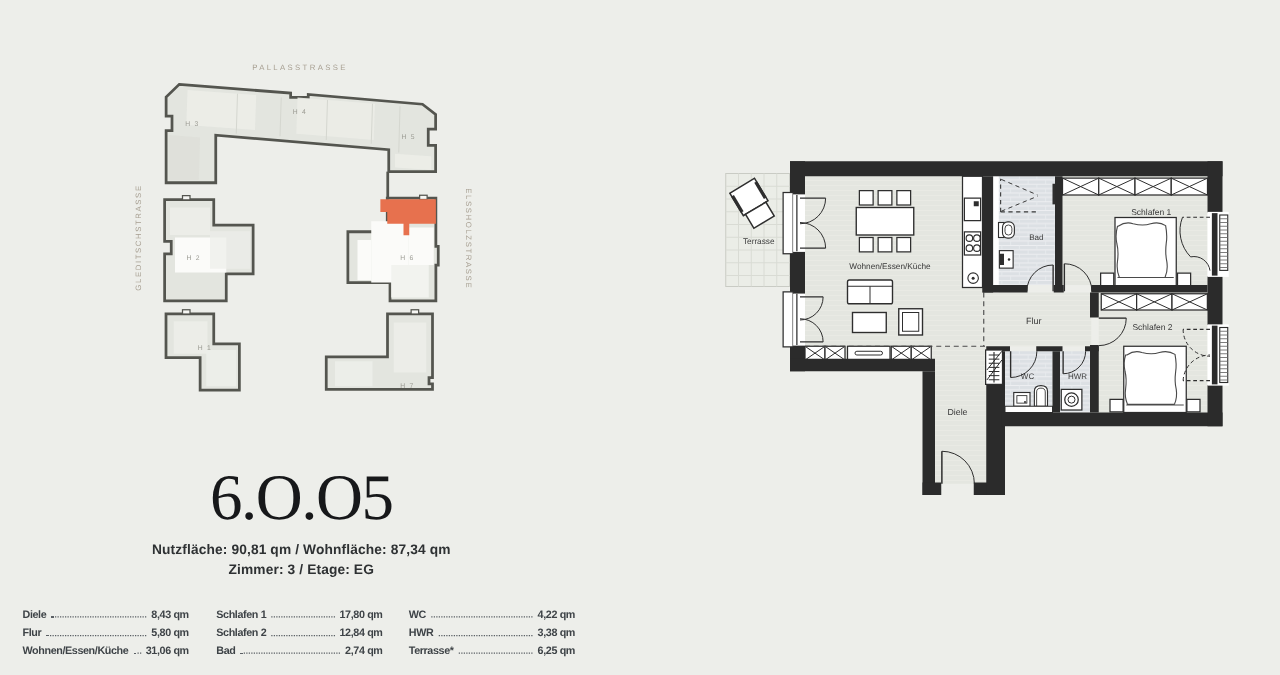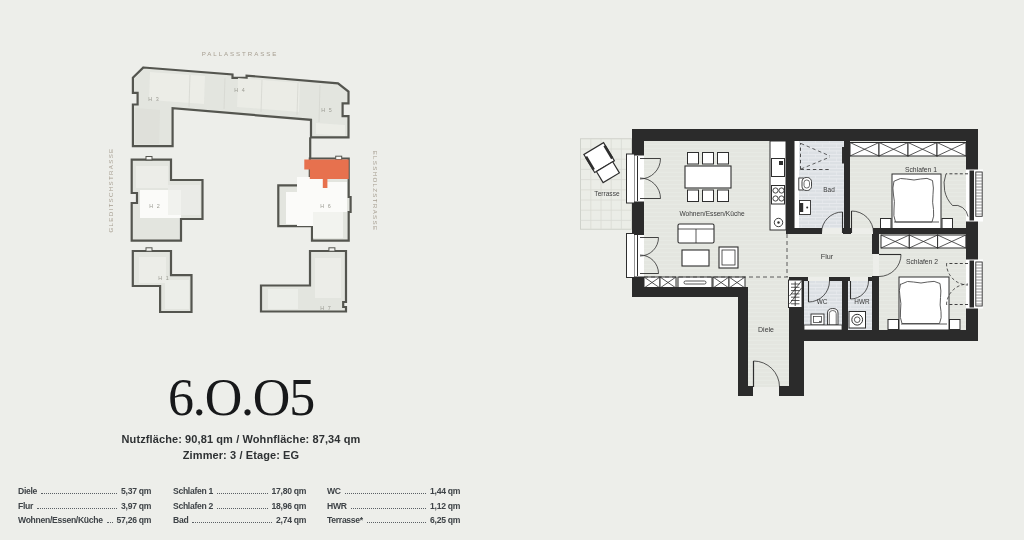--- a/index.html
+++ b/index.html
@@ -395,62 +395,62 @@
   <path d="M850.5,299 A18,18 0 0 0 868.5,281" fill="none" stroke="#2e2e2e" stroke-width="0.8"></path>
 </g>
 </g>
 </svg>
 
 
 <div class="tbl" style="left:18px;top:486px;">
   <div class="row">
         <span>Diele</span>
         <span class="lead"></span>
-        <span class="v">5,37 qm</span>
+        <span class="v">8,43 qm</span>
       </div>
   <div class="row">
         <span>Flur</span>
         <span class="lead"></span>
-        <span class="v">3,97 qm</span>
+        <span class="v">5,80 qm</span>
       </div>
   <div class="row">
         <span>Wohnen/Essen/Küche</span>
         <span class="lead"></span>
-        <span class="v">57,26 qm</span>
+        <span class="v">31,06 qm</span>
       </div>
 </div>
 
 <div class="tbl" style="left:173px;top:486px;">
   <div class="row">
         <span>Schlafen 1</span>
         <span class="lead"></span>
         <span class="v">17,80 qm</span>
       </div>
   <div class="row">
         <span>Schlafen 2</span>
         <span class="lead"></span>
-        <span class="v">18,96 qm</span>
+        <span class="v">12,84 qm</span>
       </div>
   <div class="row">
         <span>Bad</span>
         <span class="lead"></span>
         <span class="v">2,74 qm</span>
       </div>
 </div>
 
 <div class="tbl" style="left:327px;top:486px;">
   <div class="row">
         <span>WC</span>
         <span class="lead"></span>
-        <span class="v">1,44 qm</span>
+        <span class="v">4,22 qm</span>
       </div>
   <div class="row">
         <span>HWR</span>
         <span class="lead"></span>
-        <span class="v">1,12 qm</span>
+        <span class="v">3,38 qm</span>
       </div>
   <div class="row">
         <span>Terrasse*</span>
         <span class="lead"></span>
         <span class="v">6,25 qm</span>
       </div>
 </div>
 </div>
 
 </body></html>

